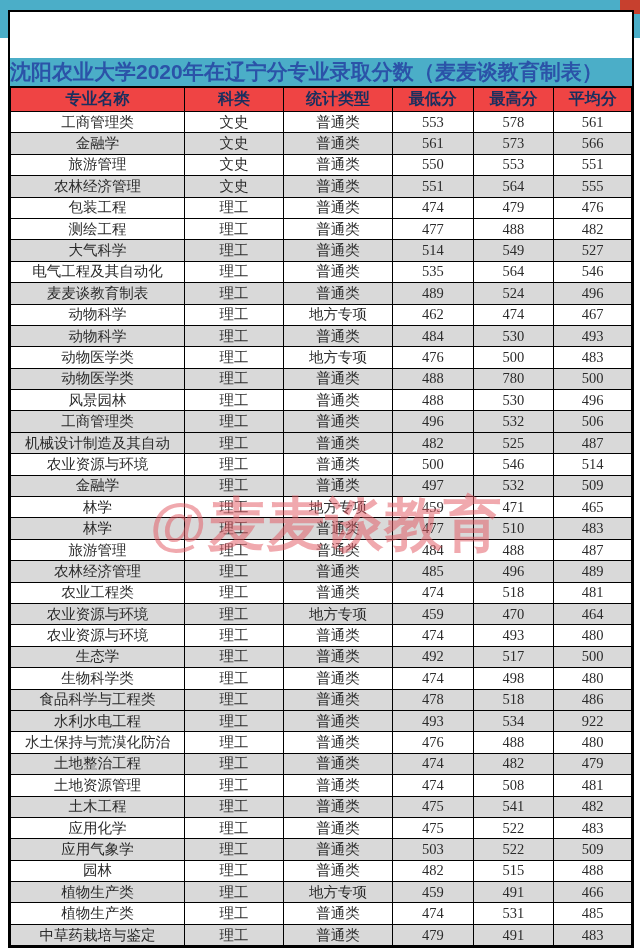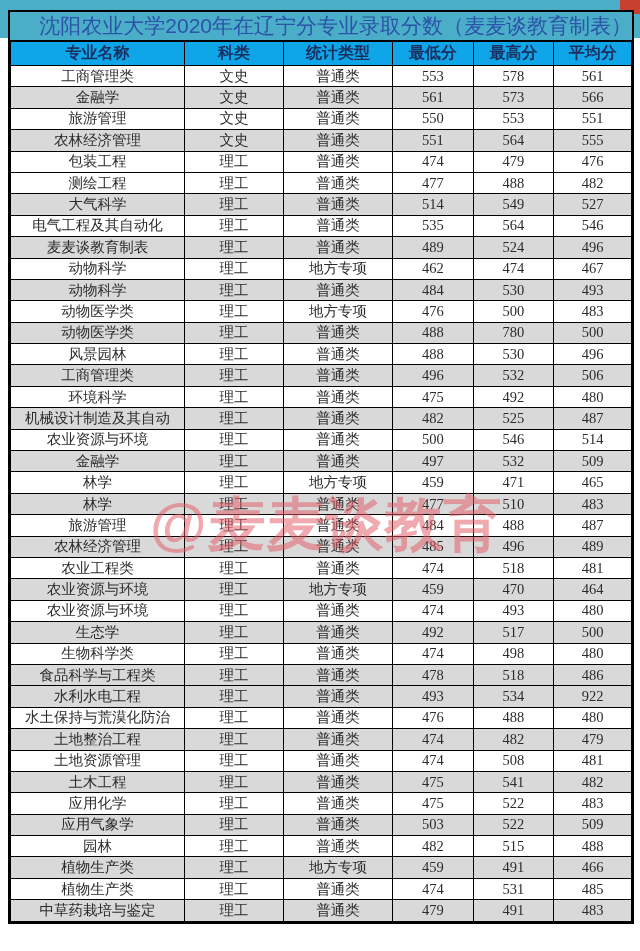--- a/index.html
+++ b/index.html
@@ -21,40 +21,41 @@
   .table-frame{
     position:absolute;left:8px;top:10px;width:622px;
     border:2px solid #000;
     background:#fff;
   }
   .title-row{
     height:28px;line-height:28px;
     background:#4BAEC8;
     color:#2B53A8;
     font-family:"Liberation Sans","DejaVu Sans",sans-serif;
-    font-weight:normal;
+    font-weight:bold;
     font-size:21px;
-    text-align:right;
+    text-align:left;
     letter-spacing:0px;
     border-bottom:2px solid #000;
     white-space:nowrap;
+    margin-top:46px;
   }
   table.score-table{
     border-collapse:collapse;
     table-layout:fixed;
     width:100%;
   }
   table.score-table col.c1{width:28.0%;}
   table.score-table col.c2{width:16.0%;}
   table.score-table col.c3{width:17.5%;}
   table.score-table col.c4{width:13.0%;}
   table.score-table col.c5{width:13.0%;}
   table.score-table col.c6{width:12.5%;}
   table.score-table th{
-    background:#0ea5e9;
+    background:#ef4444;
     color:#1A2F5E;
     font-family:"Liberation Sans","DejaVu Sans",sans-serif;
     font-weight:bold;
     font-size:16px;
     height:23px;
     border:1px solid #000;
     border-top:none;
     padding:0;
   }
   table.score-table td{
@@ -225,28 +226,20 @@
             <td>496</td>
           </tr>
           <tr class="alt">
             <td>工商管理类</td>
             <td>理工</td>
             <td>普通类</td>
             <td>496</td>
             <td>532</td>
             <td>506</td>
           </tr>
-          <tr>
-            <td>环境科学</td>
-            <td>理工</td>
-            <td>普通类</td>
-            <td>475</td>
-            <td>492</td>
-            <td>480</td>
-          </tr>
           <tr class="alt">
             <td>机械设计制造及其自动</td>
             <td>理工</td>
             <td>普通类</td>
             <td>482</td>
             <td>525</td>
             <td>487</td>
           </tr>
           <tr>
             <td>农业资源与环境</td>

